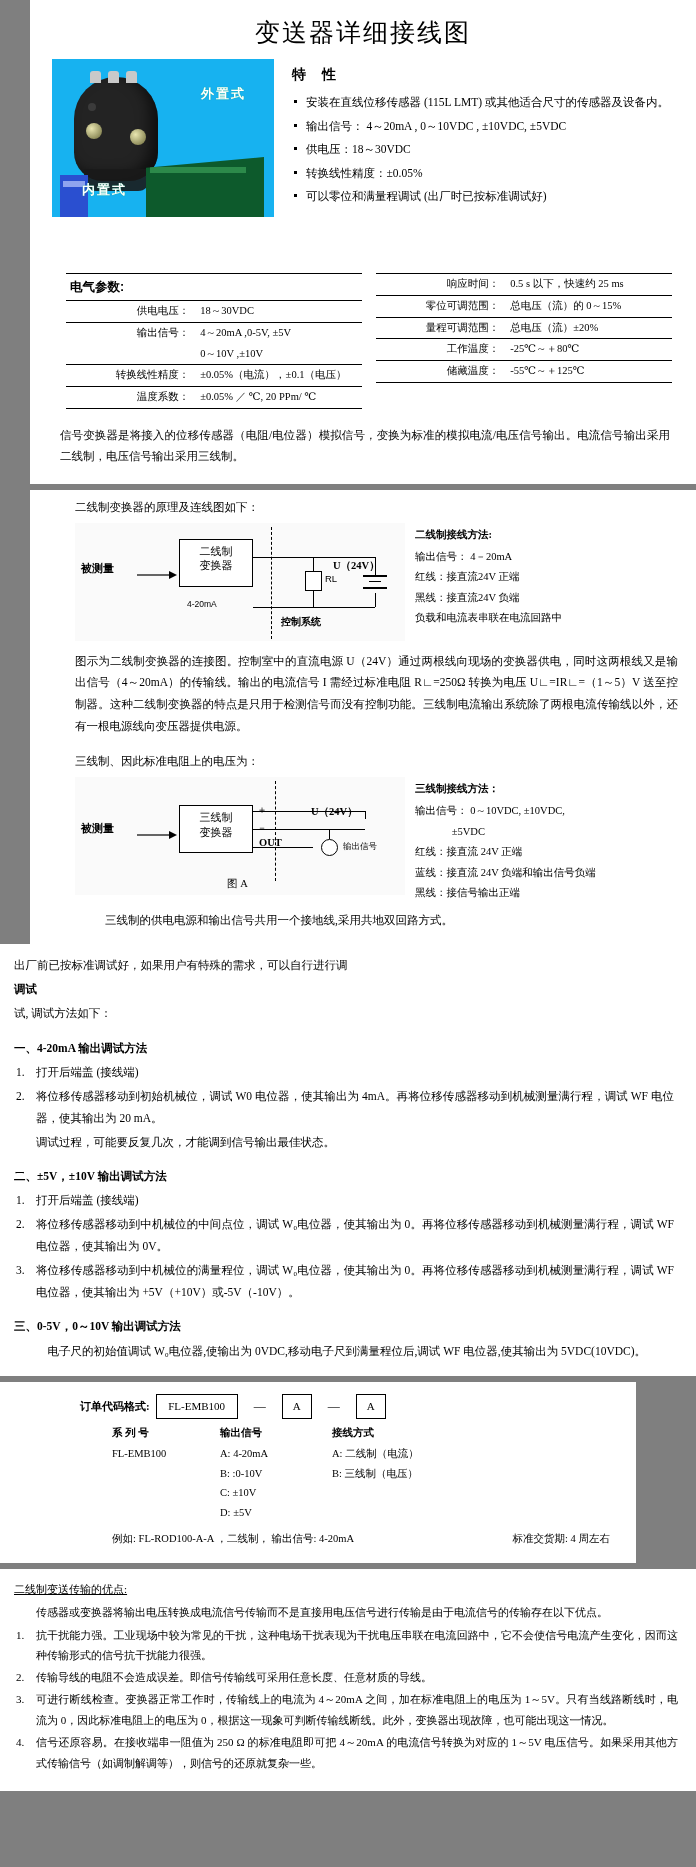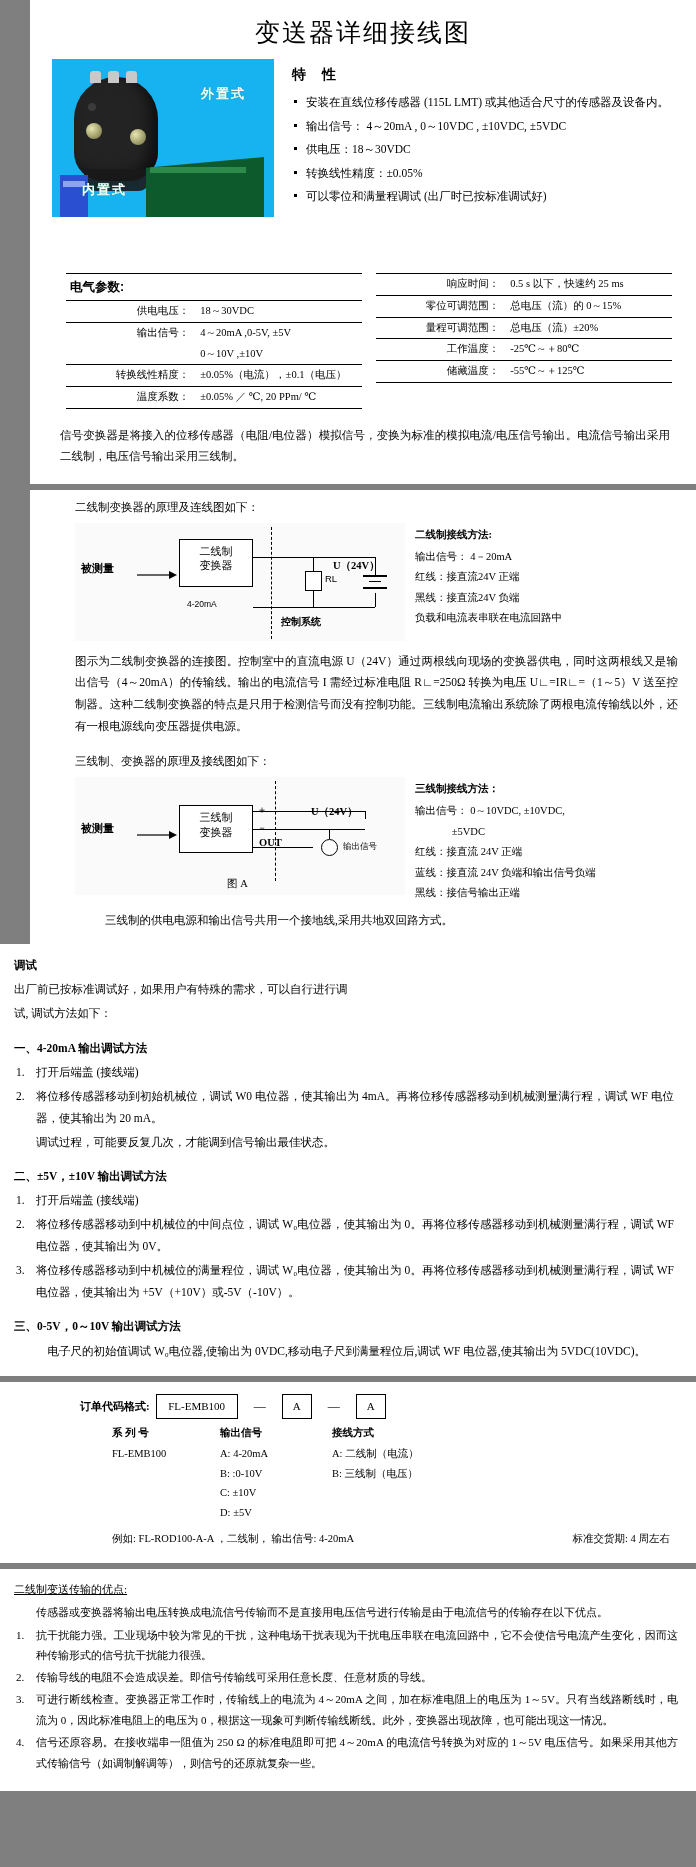--- a/index.html
+++ b/index.html
@@ -431,21 +431,21 @@
         <div>红线：接直流24V 正端</div>
         <div>黑线：接直流24V 负端</div>
         <div>负载和电流表串联在电流回路中</div>
       </div>
     </div>
 
     <div style="font-size:11.5px; line-height:1.9; text-align:justify; margin-top:10px; text-indent:0;">图示为二线制变换器的连接图。控制室中的直流电源 U（24V）通过两根线向现场的变换器供电，同时这两根线又是输出信号（4～20mA）的传输线。输出的电流信号 I 需经过标准电阻 R∟=250Ω 转换为电压 U∟=IR∟=（1～5）V 送至控制器。这种二线制变换器的特点是只用于检测信号而没有控制功能。三线制电流输出系统除了两根电流传输线以外，还有一根电源线向变压器提供电源。</div>
   </div>
 
   <div class="panel hdr-panel diag-panel" style="padding-top:4px;">
-    <div class="diag-head">三线制、变换器的原理及接线图如下：</div>
+    <div class="diag-head">三线制、因此标准电阻上的电压为：</div>
 
     <div class="diag-body">
       <div class="diag-left" style="height:118px;">
         <div class="lbl-free" style="left:6px; top:44px;">被测量</div>
         <svg style="position:absolute;left:62px;top:50px" width="40" height="16">
           <line x1="0" y1="8" x2="32" y2="8" stroke="#000" stroke-width="1.2"></line>
           <polygon points="32,4 40,8 32,12" fill="#000"></polygon>
         </svg>
         <div class="box-conv" style="left:104px; top:28px; width:74px; height:48px;">
           <div>三线制</div>
@@ -482,22 +482,22 @@
         <div>蓝线：接直流 24V 负端和输出信号负端</div>
         <div>黑线：接信号输出正端</div>
       </div>
     </div>
 
     <div style="font-size:11.5px; line-height:1.9; margin-top:6px; padding-left:30px;">三线制的供电电源和输出信号共用一个接地线,采用共地双回路方式。</div>
   </div>
 
   <div class="panel white-full" style="width:696px; margin:0;">
     <div class="tune-panel">
+      <div class="lead">出厂前已按标准调试好，如果用户有特殊的需求，可以自行进行调</div>
       <div class="lead" style="font-weight:bold;">调试</div>
-      <div class="lead">出厂前已按标准调试好，如果用户有特殊的需求，可以自行进行调</div>
       <div class="lead">试, 调试方法如下：</div>
 
       <div class="tune-h">一、4-20mA 输出调试方法</div>
       <ol class="steps">
         <li>打开后端盖 (接线端)</li>
         <li>将位移传感器移动到初始机械位，调试 W0 电位器，使其输出为 4mA。再将位移传感器移动到机械测量满行程，调试 WF 电位器，使其输出为 20 mA。</li>
       </ol>
       <div class="note">调试过程，可能要反复几次，才能调到信号输出最佳状态。</div>
 
       <div class="tune-h">二、±5V，±10V 输出调试方法</div>
@@ -507,21 +507,21 @@
         <li>将位移传感器移动到中机械位的满量程位，调试 W₀电位器，使其输出为 0。再将位移传感器移动到机械测量满行程，调试 WF 电位器，使其输出为 +5V（+10V）或-5V（-10V）。</li>
       </ol>
 
       <div class="tune-h">三、0-5V，0～10V 输出调试方法</div>
       <div class="note" style="text-indent:1em;">电子尺的初始值调试 W₀电位器,使输出为 0VDC,移动电子尺到满量程位后,调试 WF 电位器,使其输出为 5VDC(10VDC)。</div>
     </div>
   </div>
 
   <div class="gap"></div>
 
-  <div class="panel white-full" style="width:696px; margin:0;">
+  <div class="panel white-full" style="width:636px; margin:0;">
     <div class="order-panel">
       <div class="order-row">
         <span class="lab">订单代码格式:</span>
         <span class="ocell wide">FL-EMB100</span>
         <span class="dashsep">—</span>
         <span class="ocell">A</span>
         <span class="dashsep">—</span>
         <span class="ocell">A</span>
       </div>
 

